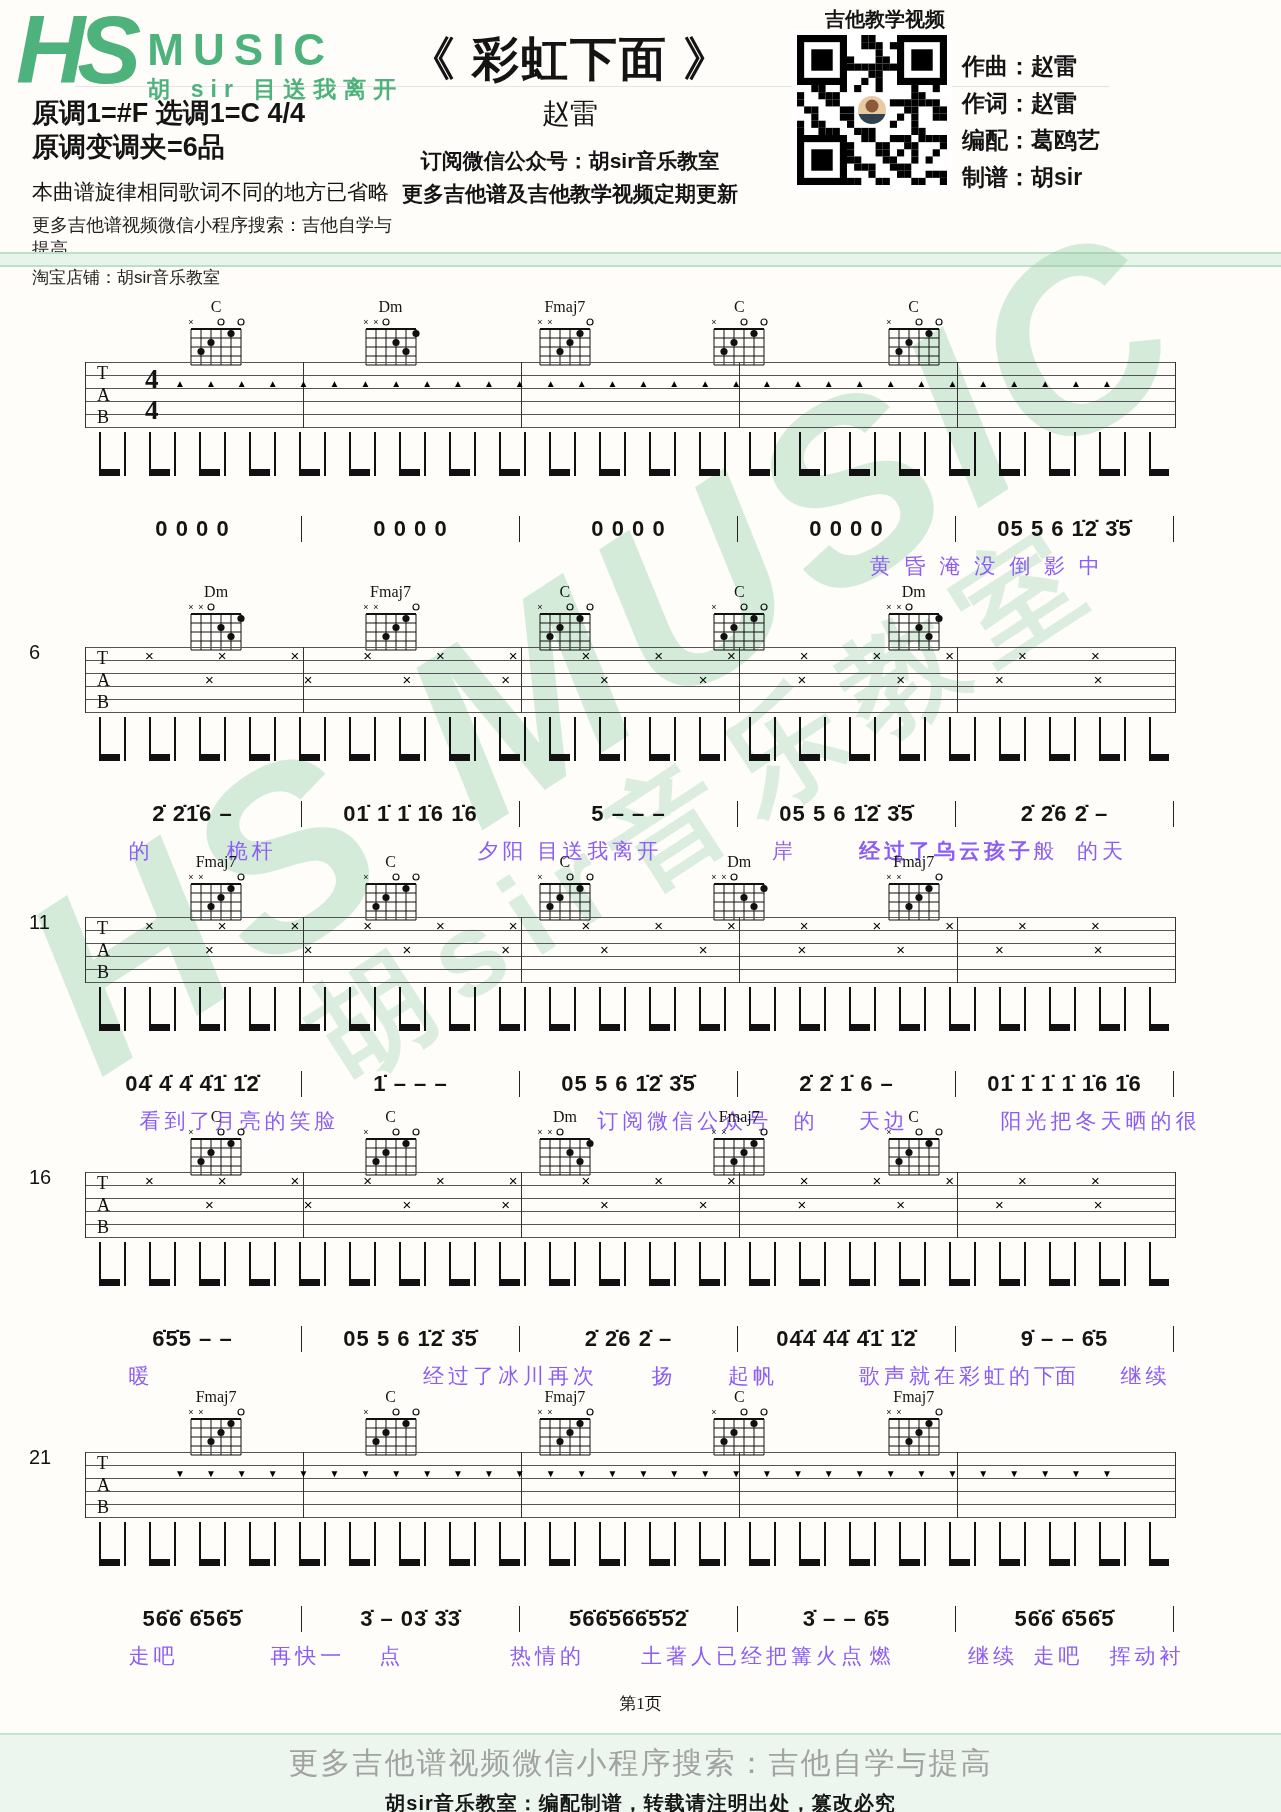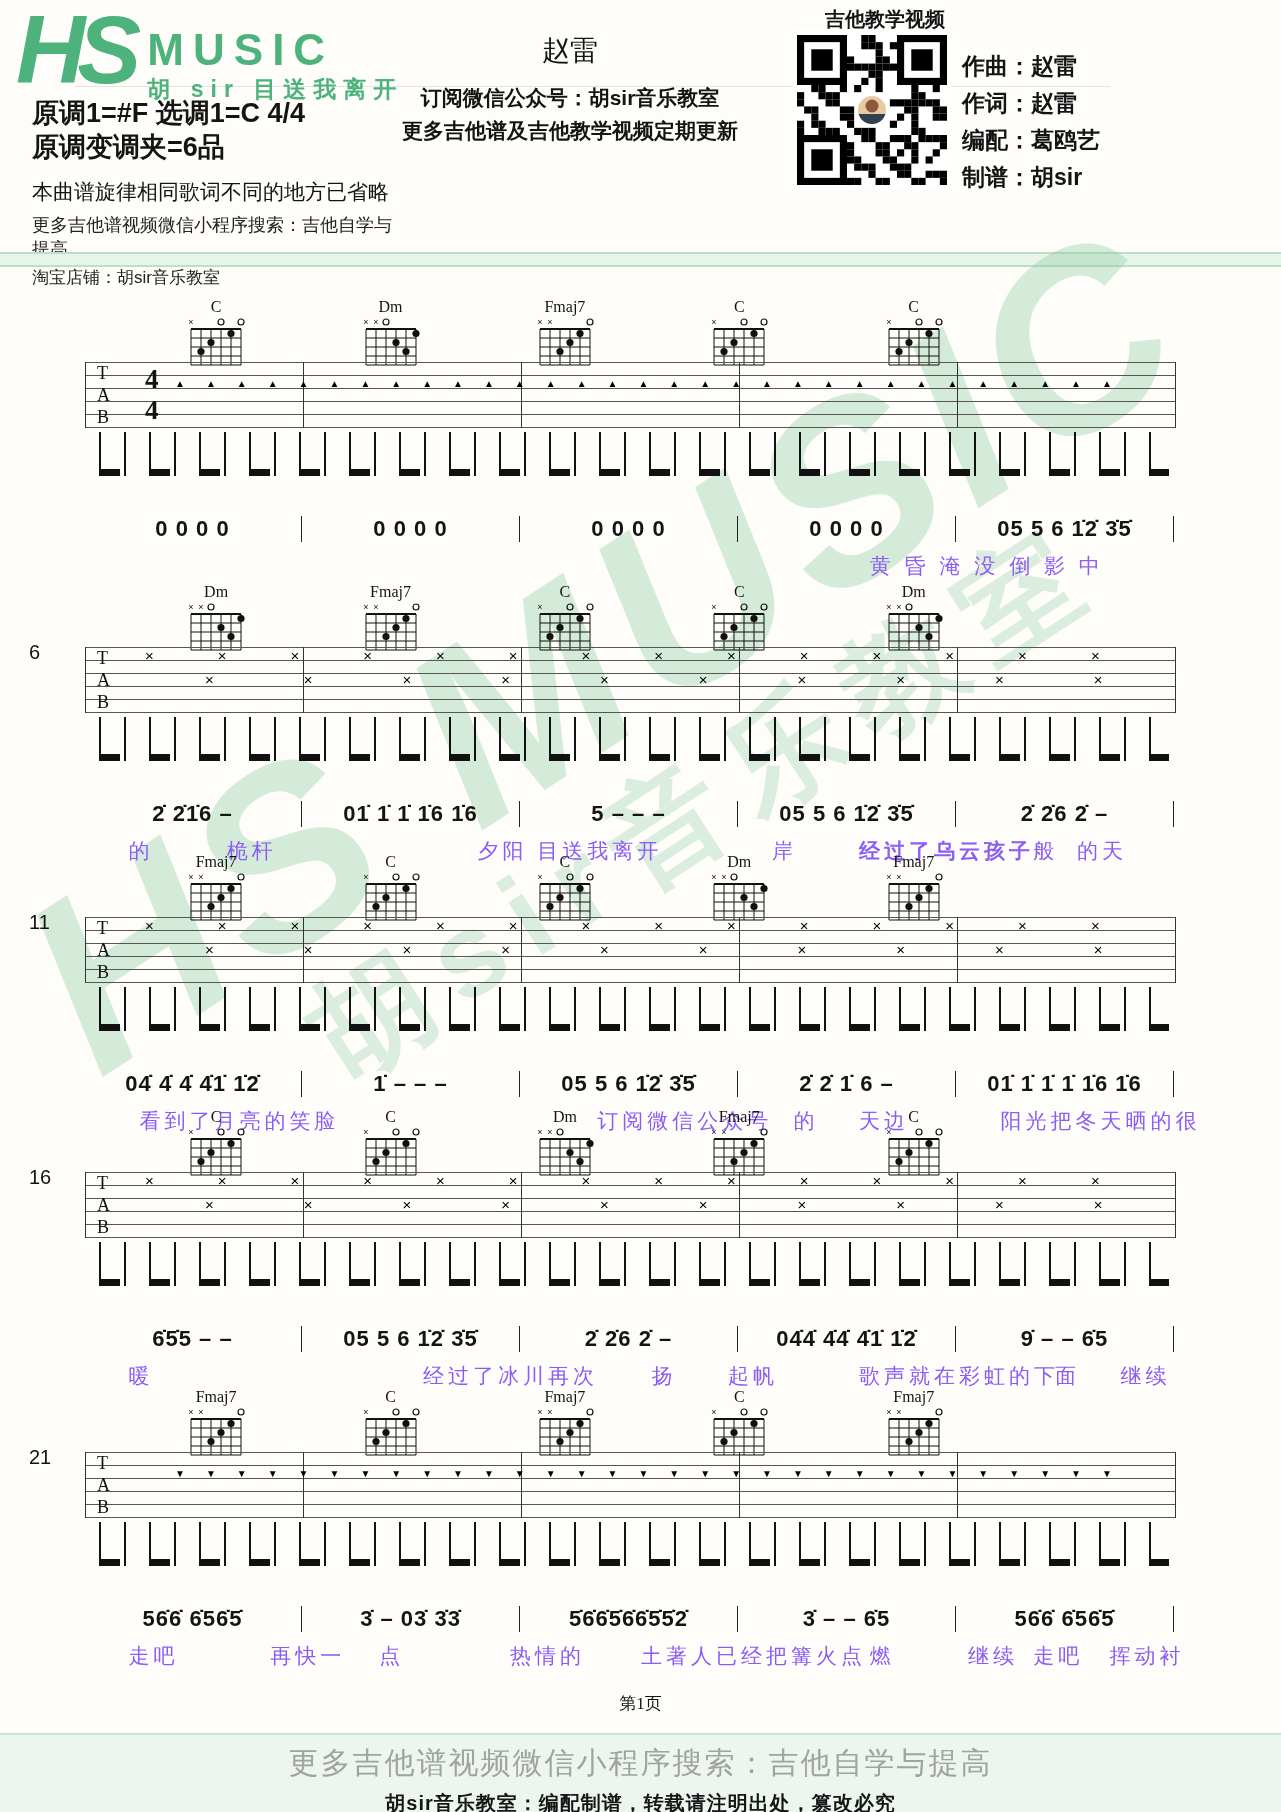--- a/index.html
+++ b/index.html
@@ -82,20 +82,21 @@
 
   <div class="info">
     <div class="info-key">原调1=#F 选调1=C 4/4</div>
     <div class="info-key">原调变调夹=6品</div>
     <div class="info-note">本曲谱旋律相同歌词不同的地方已省略</div>
     <div class="info-search">更多吉他谱视频微信小程序搜索：吉他自学与提高</div>
     <div class="info-shop">淘宝店铺：胡sir音乐教室</div>
   </div>
 
   <div class="title-block">
+    <div class="song-title">《 彩虹下面 》</div>
     <div class="song-artist">赵雷</div>
     <div class="song-sub1">订阅微信公众号：胡sir音乐教室</div>
     <div class="song-sub2">更多吉他谱及吉他教学视频定期更新</div>
   </div>
 
   <div class="qr-label">吉他教学视频</div>
   <svg class="qr" id="qr" width="160" height="160" viewBox="0 0 160 160">
       <rect x="0" y="0" width="160" height="160" fill="#fff"></rect>
       <rect x="69.28571428571429" y="5" width="7.142857142857143" height="7.142857142857143" fill="#000"></rect>
       <rect x="76.42857142857143" y="5" width="7.142857142857143" height="7.142857142857143" fill="#000"></rect>

